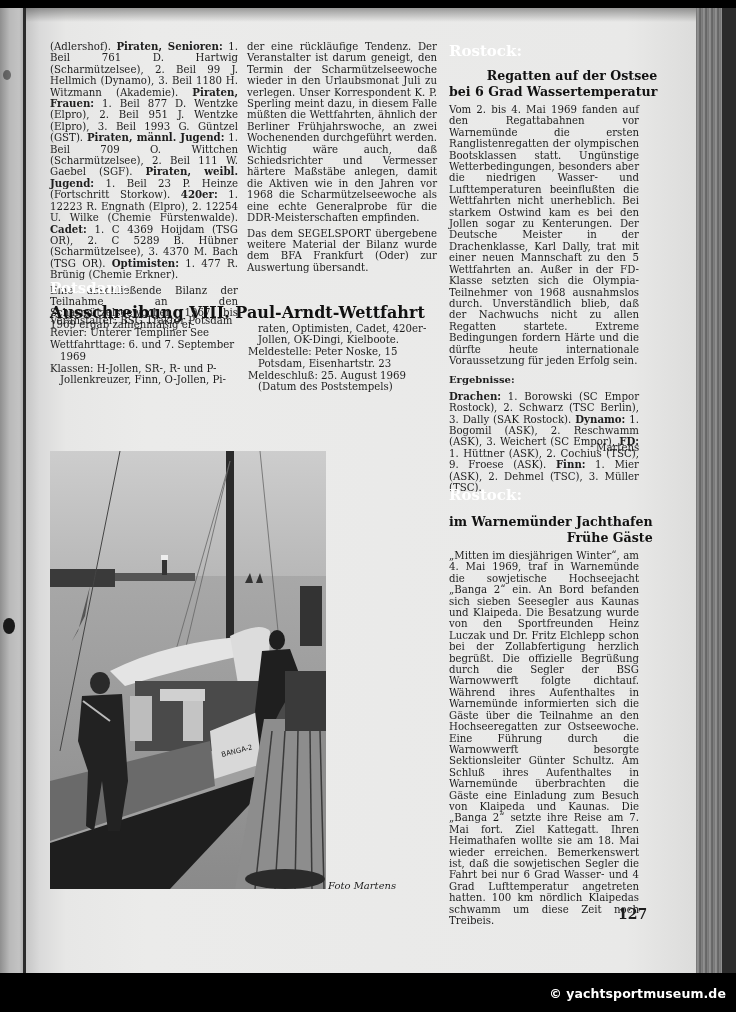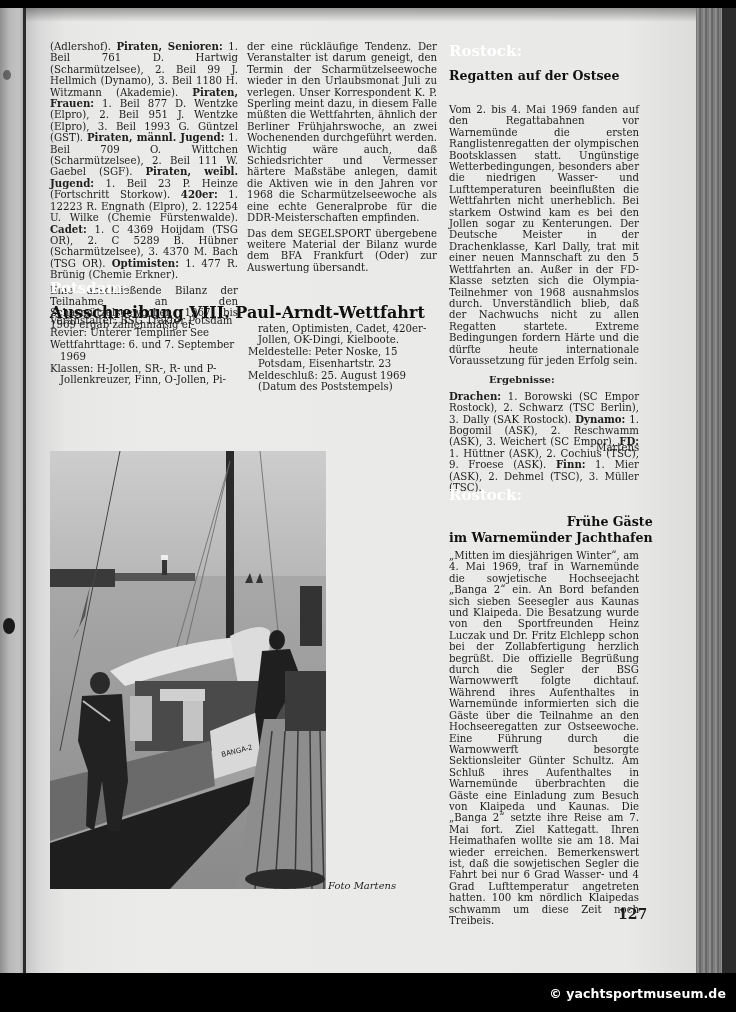--- a/index.html
+++ b/index.html
@@ -25,21 +25,21 @@
     background: repeating-linear-gradient(90deg, #6e6e6e 0px, #9a9a9a 2px, #5a5a5a 4px, #8a8a8a 6px);
   }
   .page-stack-dark { position: absolute; left: 722px; top: 8px; width: 14px; height: 965px; background: #2b2b2b; }
 
   .col { position: absolute; font-size: 10.2px; line-height: 11.4px; text-align: justify; }
   .col p { margin-bottom: 4px; hyphens: manual; }
   .col b { font-weight: bold; }
 
   .section-head { position: absolute; font-weight: bold; font-size: 15px; line-height: 18px; color: #ffffff; }
   .article-title { position: absolute; font-weight: bold; font-size: 12.6px; line-height: 16px; color: #111; text-align: right; }
-  .sub-head { font-weight: bold; font-size: 10px; margin-bottom: 5px; margin-left: 40px; }
+  .sub-head { font-weight: bold; font-size: 10px; margin-bottom: 5px; }
 
   .info-list { position: absolute; font-size: 10.2px; line-height: 11.2px; }
   .info-item { padding-left: 10px; text-indent: -10px; margin-bottom: 1px; }
 
   .photo { position: absolute; left: 50px; top: 451px; width: 276px; height: 438px; overflow: hidden;
     background: linear-gradient(180deg, #c9c9c9 0%, #bdbdbd 45%, #9c9c9c 55%, #6a6a6a 70%, #3a3a3a 100%); }
   .caption { position: absolute; left: 328px; top: 880px; font-style: italic; font-size: 10px; color: #222; }
 
   .signature { position: absolute; font-size: 10.2px; }
   .page-number { position: absolute; left: 618px; top: 906px; font-weight: bold; font-size: 14px; }
@@ -82,32 +82,33 @@
 </div>
 <div class="info-list" style="left:248px; top:323px; width:190px;">
   <div class="info-item" style="padding-left:10px; text-indent:0;">raten, Optimisten, Cadet, 420er-Jollen, OK-Dingi, Kielboote.</div>
   <div class="info-item">Meldestelle: Peter Noske, 15 Potsdam, Eisenhartstr. 23</div>
   <div class="info-item">Meldeschluß: 25. August 1969 (Datum des Poststempels)</div>
 </div>
 
 <div class="section-head" style="left:449px; top:42px;">Rostock:</div>
 <div class="article-title" style="left:449px; top:68px;">
   <div>Regatten auf der Ostsee</div>
+  <div>bei 6 Grad Wassertemperatur</div>
 </div>
 <div class="col" style="left:449px; top:104px; width:190px;">
   <p>Vom 2. bis 4. Mai 1969 fanden auf den Regattabahnen vor Warnemünde die ersten Ranglistenregatten der olympischen Bootsklassen statt. Ungünstige Wetterbedingungen, besonders aber die niedrigen Wasser- und Lufttemperaturen beeinflußten die Wettfahrten nicht unerheblich. Bei starkem Ostwind kam es bei den Jollen sogar zu Kenterungen. Der Deutsche Meister in der Drachenklasse, Karl Dally, trat mit einer neuen Mannschaft zu den 5 Wettfahrten an. Außer in der FD-Klasse setzten sich die Olympia-Teilnehmer von 1968 ausnahmslos durch. Unverständlich blieb, daß der Nachwuchs nicht zu allen Regatten startete. Extreme Bedingungen fordern Härte und die dürfte heute internationale Voraussetzung für jeden Erfolg sein.</p>
   <div class="sub-head" style="margin-top:8px;">Ergebnisse:</div>
   <p id="rostock-results"><b>Drachen:</b><span> 1. Borowski (SC Empor Rostock), 2. Schwarz (TSC Berlin), 3. Dally (SAK Rostock). </span><b>Dynamo:</b><span> 1. Bogomil (ASK), 2. Reschwamm (ASK), 3. Weichert (SC Empor), </span><b>FD:</b><span> 1. Hüttner (ASK), 2. Cochius (TSC), 9. Froese (ASK). </span><b>Finn:</b><span> 1. Mier (ASK), 2. Dehmel (TSC), 3. Müller (TSC).</span></p>
 </div>
 <div class="signature" style="left:596px; top:442px;">Martens</div>
 
 <div class="section-head" style="left:449px; top:486px;">Rostock:</div>
 <div class="article-title" style="left:449px; top:514px;">
+  <div>im Warnemünder Jachthafen</div>
   <div>Frühe Gäste</div>
-  <div>im Warnemünder Jachthafen</div>
 </div>
 <div class="col" style="left:449px; top:550px; width:190px;">
   <p>„Mitten im diesjährigen Winter“, am 4. Mai 1969, traf in Warnemünde die sowjetische Hochseejacht „Banga 2“ ein. An Bord befanden sich sieben Seesegler aus Kaunas und Klaipeda. Die Besatzung wurde von den Sportfreunden Heinz Luczak und Dr. Fritz Elchlepp schon bei der Zollabfertigung herzlich begrüßt. Die offizielle Begrüßung durch die Segler der BSG Warnowwerft folgte dichtauf. Während ihres Aufenthaltes in Warnemünde informierten sich die Gäste über die Teilnahme an den Hochseeregatten zur Ostseewoche. Eine Führung durch die Warnowwerft besorgte Sektionsleiter Günter Schultz. Am Schluß ihres Aufenthaltes in Warnemünde überbrachten die Gäste eine Einladung zum Besuch von Klaipeda und Kaunas. Die „Banga 2“ setzte ihre Reise am 7. Mai fort. Ziel Kattegatt. Ihren Heimathafen wollte sie am 18. Mai wieder erreichen. Bemerkenswert ist, daß die sowjetischen Segler die Fahrt bei nur 6 Grad Wasser- und 4 Grad Lufttemperatur angetreten hatten. 100 km nördlich Klaipedas schwamm um diese Zeit noch Treibeis.</p>
 </div>
 
 <div class="photo">
   <svg width="276" height="438" viewBox="0 0 276 438">
     <defs>
       <linearGradient id="sky" x1="0" y1="0" x2="0" y2="1">
         <stop offset="0" stop-color="#cdcdcd"></stop>

